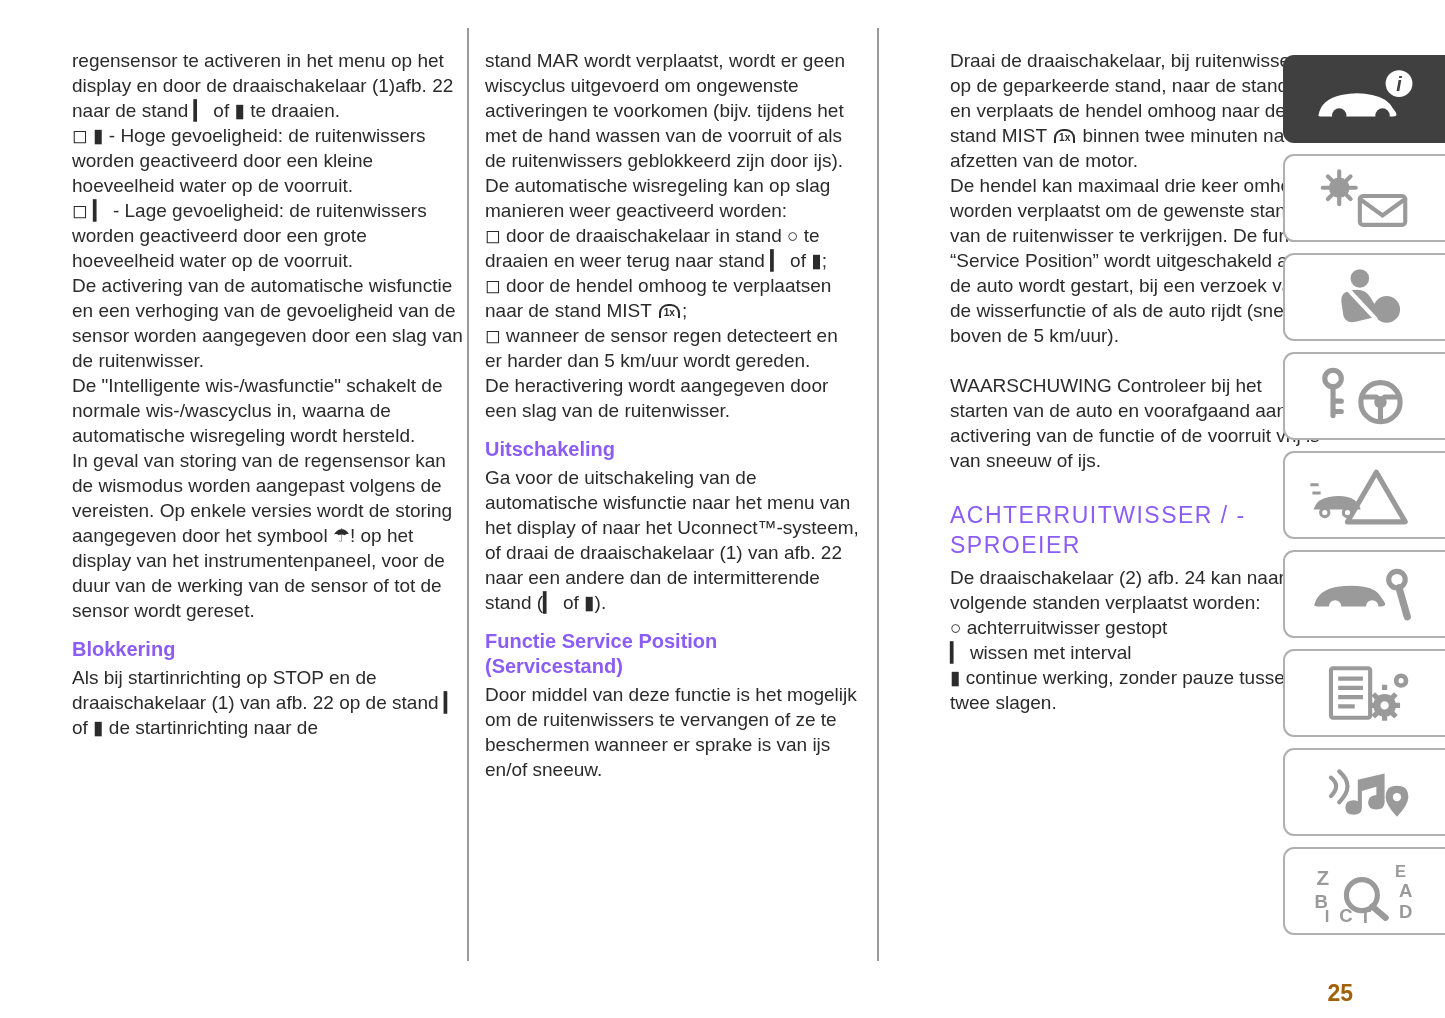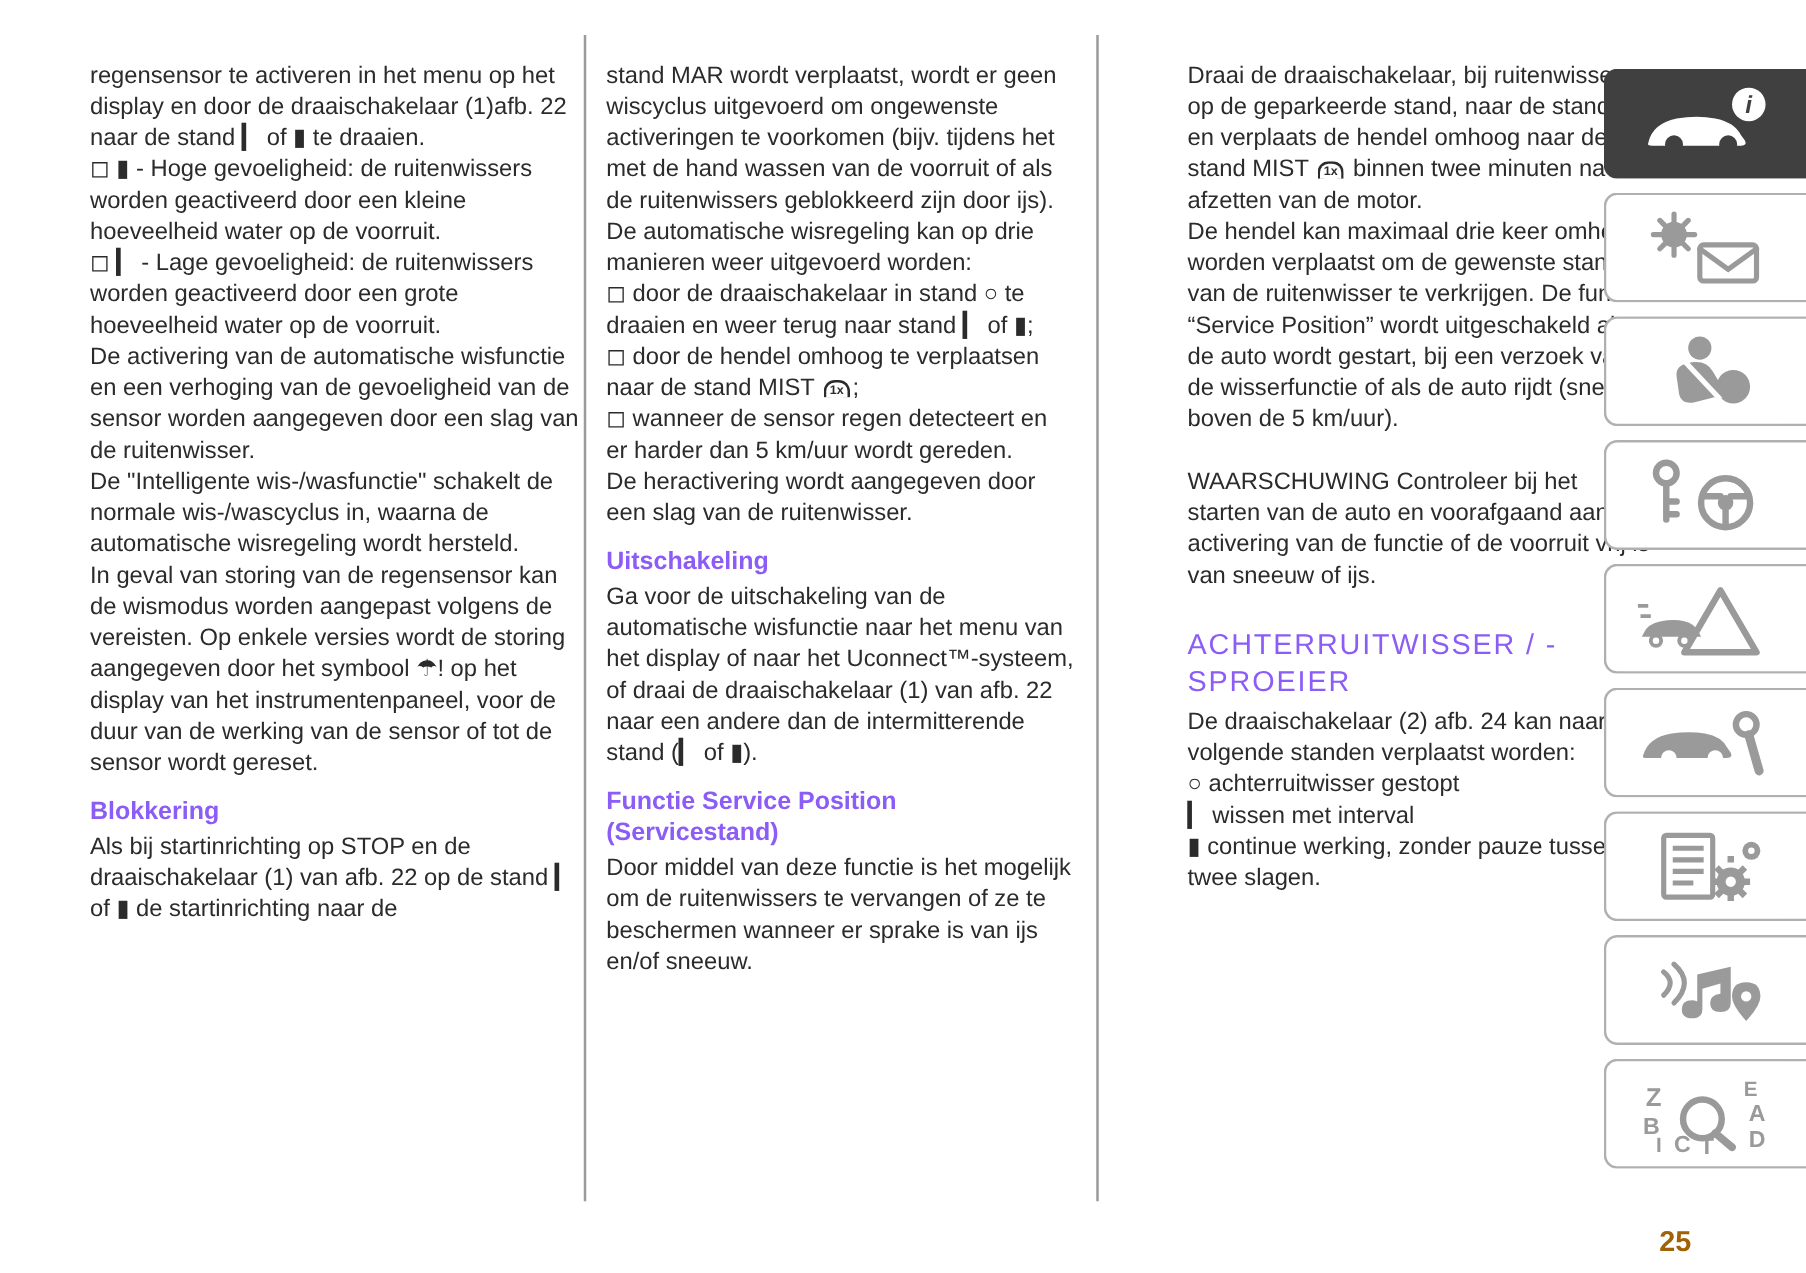--- a/index.html
+++ b/index.html
@@ -47,21 +47,21 @@
   <p class="p">De "Intelligente wis-/wasfunctie" schakelt de normale wis-/wascyclus in, waarna de automatische wisregeling wordt hersteld.</p>
   <p class="p">In geval van storing van de regensensor kan de wismodus worden aangepast volgens de vereisten. Op enkele versies wordt de storing aangegeven door het symbool ☂! op het display van het instrumentenpaneel, voor de duur van de werking van de sensor of tot de sensor wordt gereset.</p>
   <h3 class="h3">Blokkering</h3>
   <p class="p">Als bij startinrichting op STOP en de draaischakelaar (1) van afb. 22 op de stand ▎ of ▮ de startinrichting naar de</p>
 </div>
 
 <div class="vline" id="vline1"></div>
 
 <div class="col" id="col2">
   <p class="p">stand MAR wordt verplaatst, wordt er geen wiscyclus uitgevoerd om ongewenste activeringen te voorkomen (bijv. tijdens het met de hand wassen van de voorruit of als de ruitenwissers geblokkeerd zijn door ijs).</p>
-  <p class="p">De automatische wisregeling kan op drie manieren weer uitgevoerd worden:</p>
+  <p class="p">De automatische wisregeling kan op slag manieren weer geactiveerd worden:</p>
   <p class="p">◻ door de draaischakelaar in stand ○ te draaien en weer terug naar stand ▎ of ▮;</p>
   <p class="p"><span>◻ door de hendel omhoog te verplaatsen naar de stand MIST </span><span class="mist">1x</span><span>;</span></p>
   <p class="p">◻ wanneer de sensor regen detecteert en er harder dan 5 km/uur wordt gereden.</p>
   <p class="p">De heractivering wordt aangegeven door een slag van de ruitenwisser.</p>
   <h3 class="h3">Uitschakeling</h3>
   <p class="p">Ga voor de uitschakeling van de automatische wisfunctie naar het menu van het display of naar het Uconnect™-systeem, of draai de draaischakelaar (1) van afb. 22 naar een andere dan de intermitterende stand (▎ of ▮).</p>
   <h3 class="h3">Functie Service Position (Servicestand)</h3>
   <p class="p">Door middel van deze functie is het mogelijk om de ruitenwissers te vervangen of ze te beschermen wanneer er sprake is van ijs en/of sneeuw.</p>
 </div>
 

